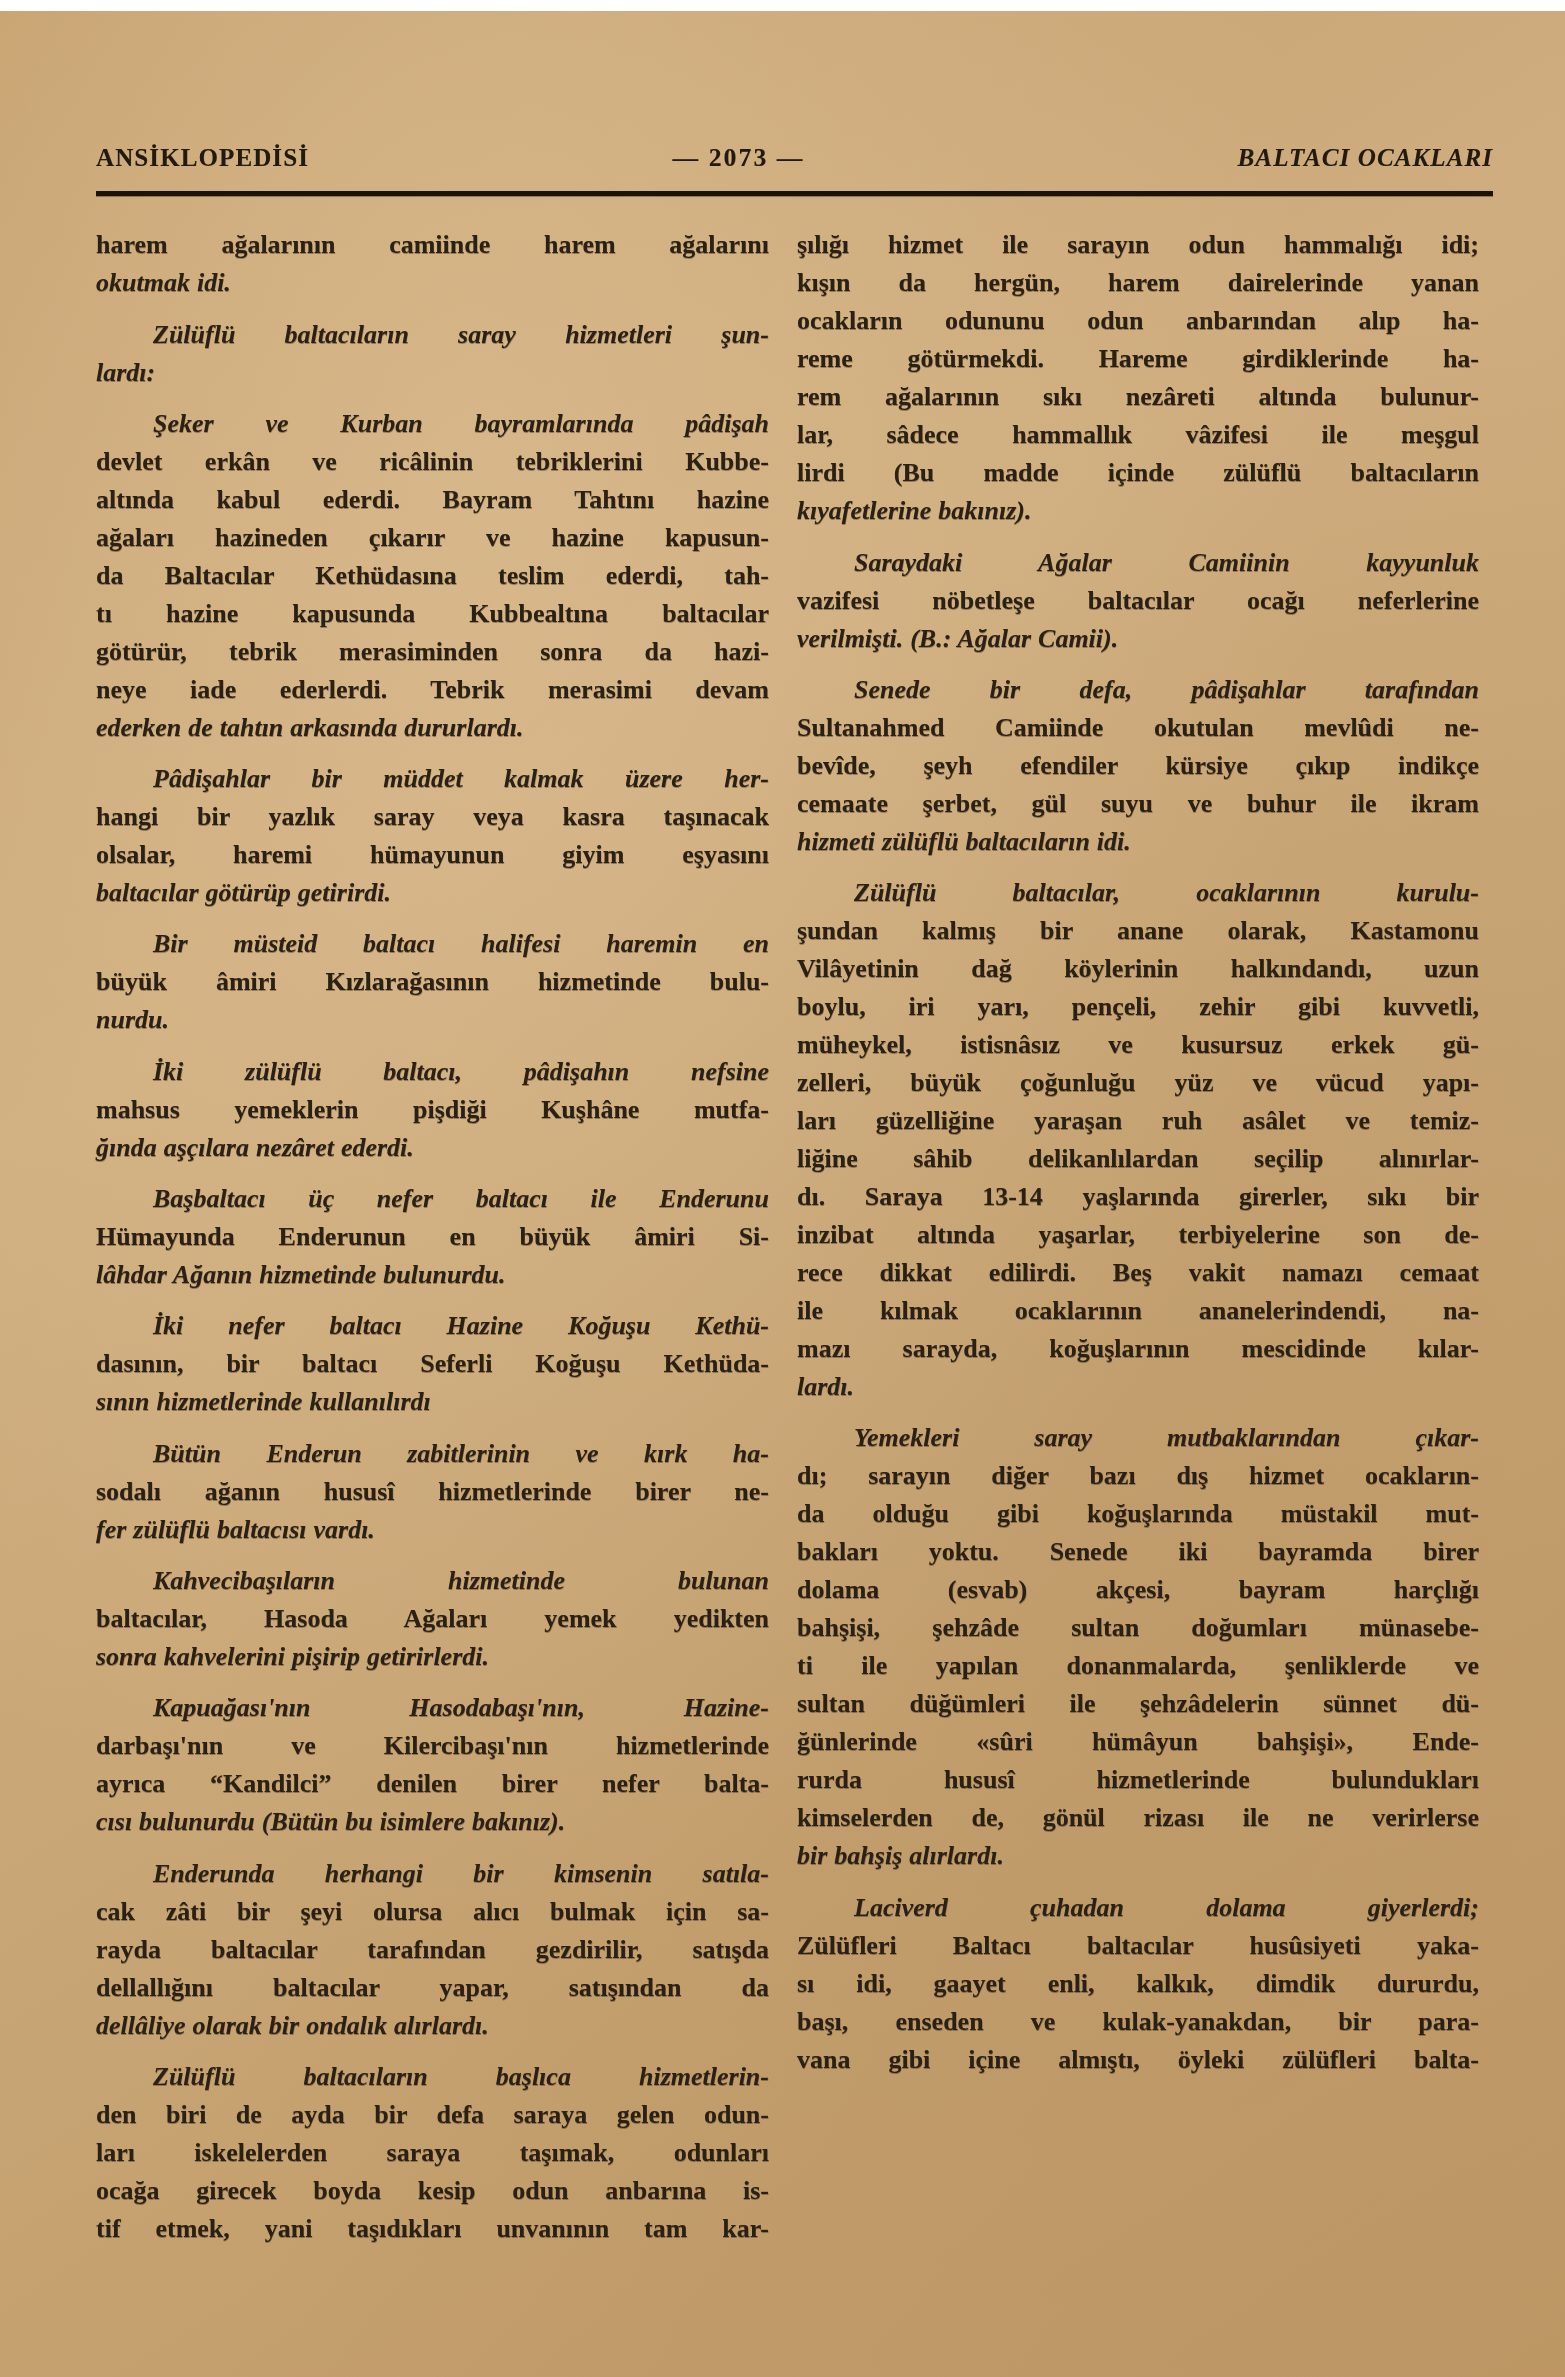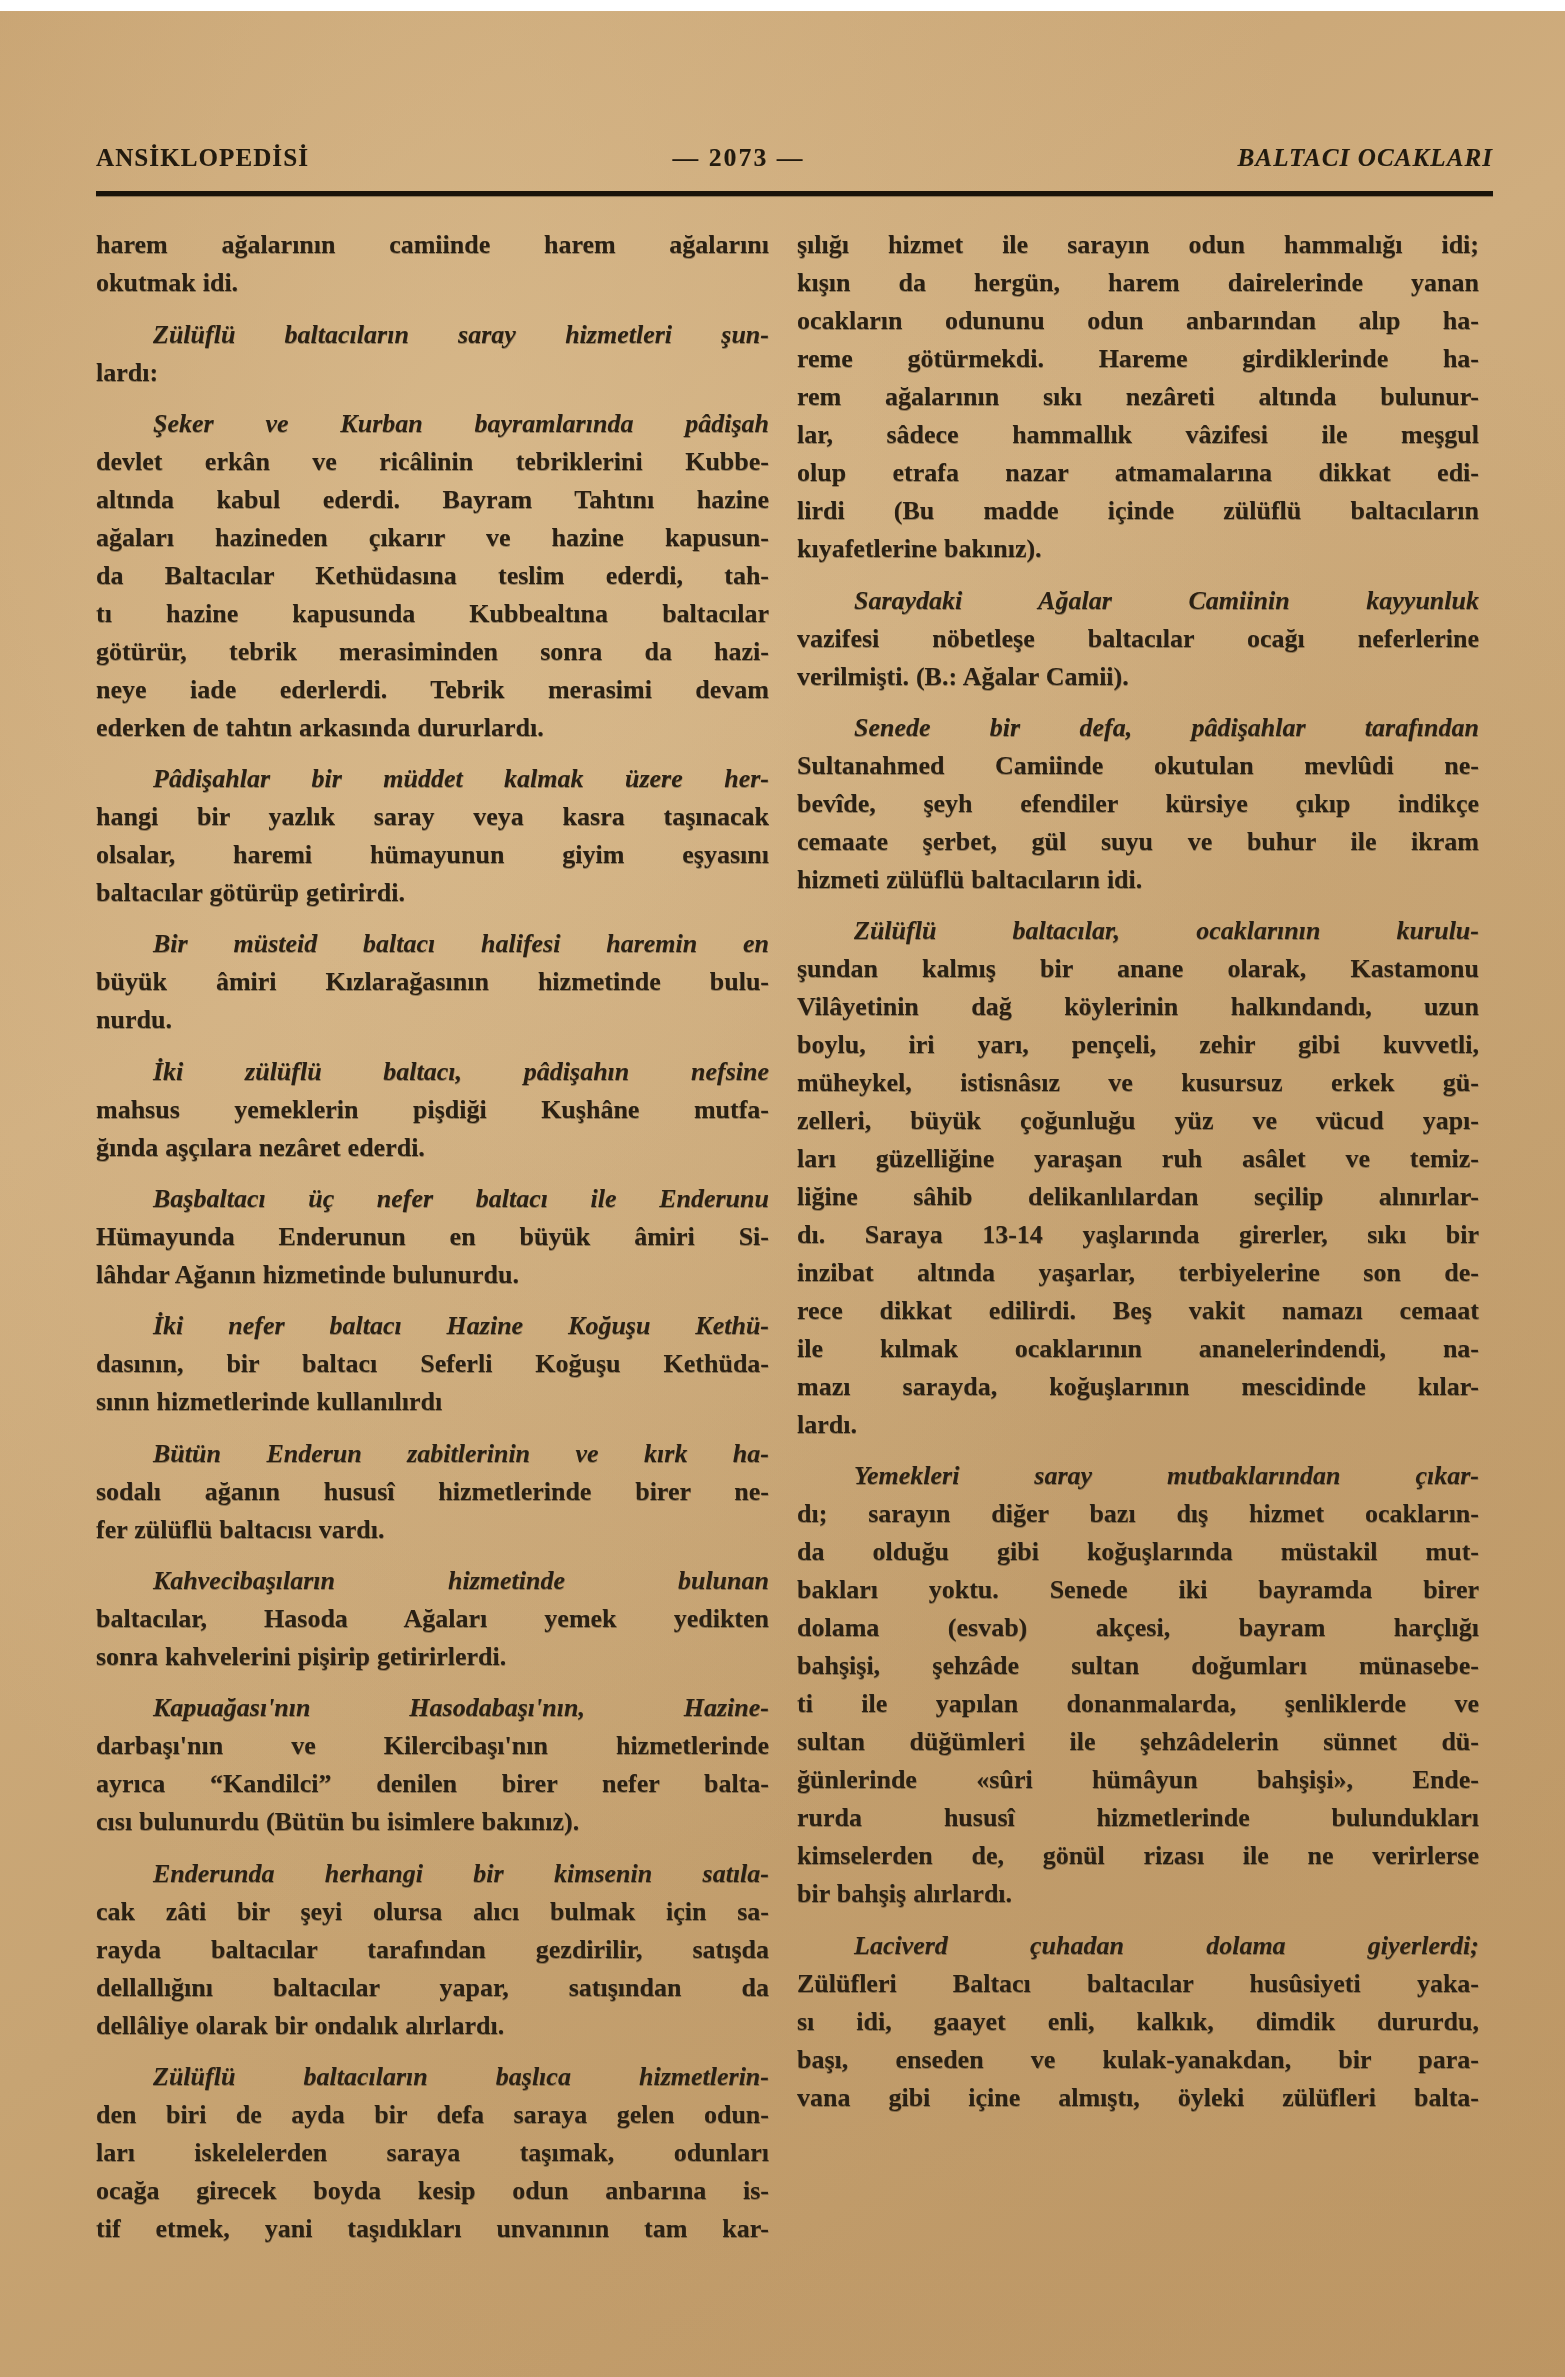--- a/index.html
+++ b/index.html
@@ -55,21 +55,21 @@
   .para.indent .tline:first-child { text-indent: 57px; font-style: italic; }
   .tline {
     font-size: 26px;
     line-height: 38px;
     font-weight: 700;
     text-align: justify;
     text-align-last: justify;
     text-shadow: 0.3px 0.5px 0 rgba(42,32,19,0.38);
     word-spacing: 0.5px;
   }
-  .tline.last { text-align-last: left; }
+  .tline.last { text-align-last: left; font-style: italic; }
 </style>
 </head>
 <body>
 
 <div class="page">
   <header class="page-header">
     <div class="h-left">ANSİKLOPEDİSİ</div>
     <div class="h-center">— 2073 —</div>
     <div class="h-right">BALTACI OCAKLARI</div>
   </header>
@@ -155,21 +155,20 @@
         </div>
       </section>
     <section class="col col-right">
         <div class="para">
           <div class="tline">şılığı hizmet ile sarayın odun hammalığı idi;</div>
           <div class="tline">kışın da hergün, harem dairelerinde yanan</div>
           <div class="tline">ocakların odununu odun anbarından alıp ha-</div>
           <div class="tline">reme götürmekdi. Hareme girdiklerinde ha-</div>
           <div class="tline">rem ağalarının sıkı nezâreti altında bulunur-</div>
           <div class="tline">lar, sâdece hammallık vâzifesi ile meşgul</div>
-          <div class="tline">olup etrafa nazar atmamalarına dikkat edi-</div>
           <div class="tline">lirdi (Bu madde içinde zülüflü baltacıların</div>
           <div class="tline last">kıyafetlerine bakınız).</div>
         </div>
         <div class="para indent">
           <div class="tline">Saraydaki Ağalar Camiinin kayyunluk</div>
           <div class="tline">vazifesi nöbetleşe baltacılar ocağı neferlerine</div>
           <div class="tline last">verilmişti. (B.: Ağalar Camii).</div>
         </div>
         <div class="para indent">
           <div class="tline">Senede bir defa, pâdişahlar tarafından</div>

